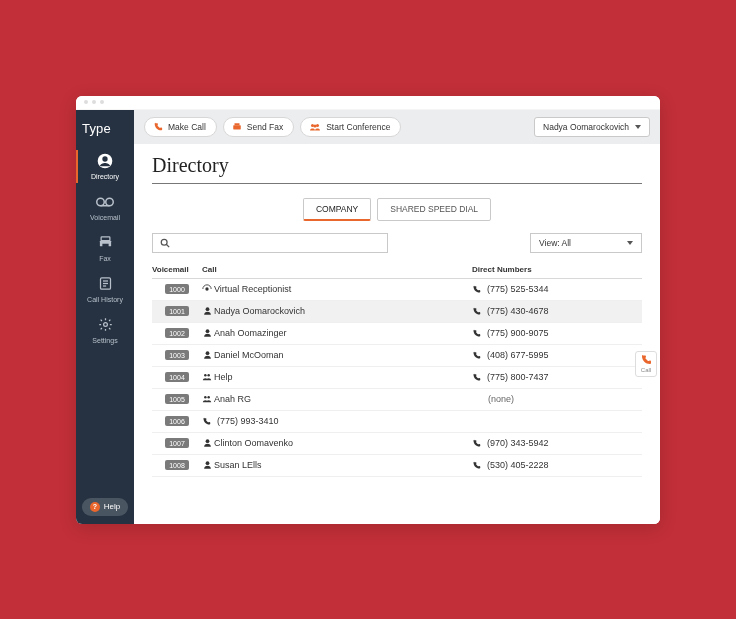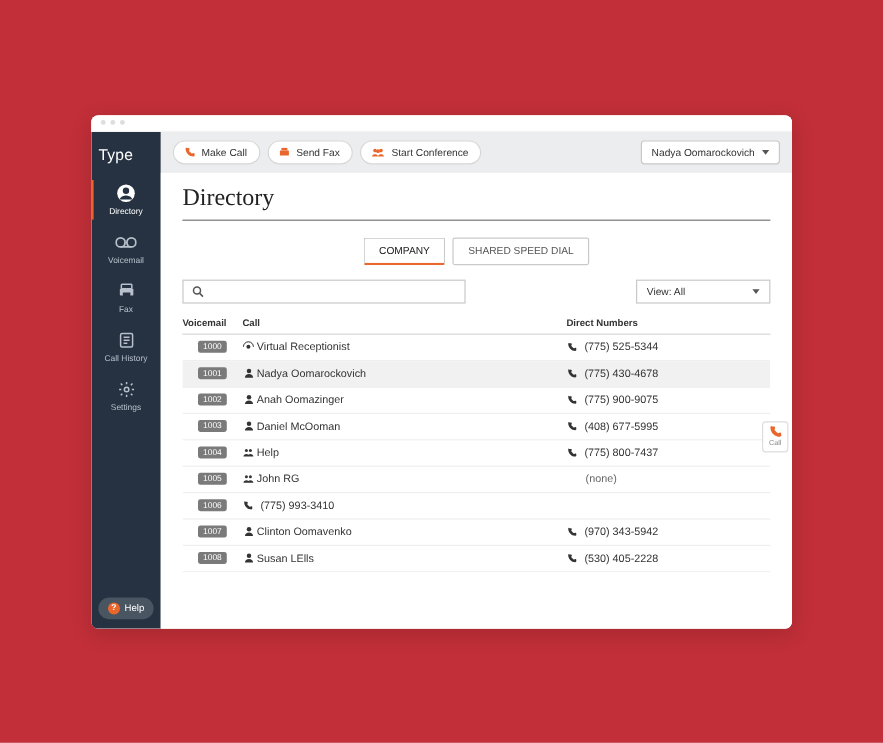--- a/index.html
+++ b/index.html
@@ -327,21 +327,21 @@
                 <span class="ext-badge">1005</span>
               </div>
               <div class="cell-name">
                 <span class="type-ico">
                   <svg width="11" height="10" viewBox="0 0 24 20" fill="#333">
                     <circle cx="8" cy="6" r="3"></circle>
                     <circle cx="16" cy="6" r="3"></circle>
                     <path d="M2 18c0-3 3-5 6-5s6 2 6 5M10 18c0-3 3-5 6-5s6 2 6 5"></path>
                   </svg>
                 </span>
-                <span>John RG</span>
+                <span>Anah RG</span>
               </div>
               <div class="cell-num">
                 <span class="none">(none)</span>
               </div>
             </div>
             <div class="row">
               <div class="cell-ext">
                 <span class="ext-badge">1006</span>
               </div>
               <div class="cell-num">

